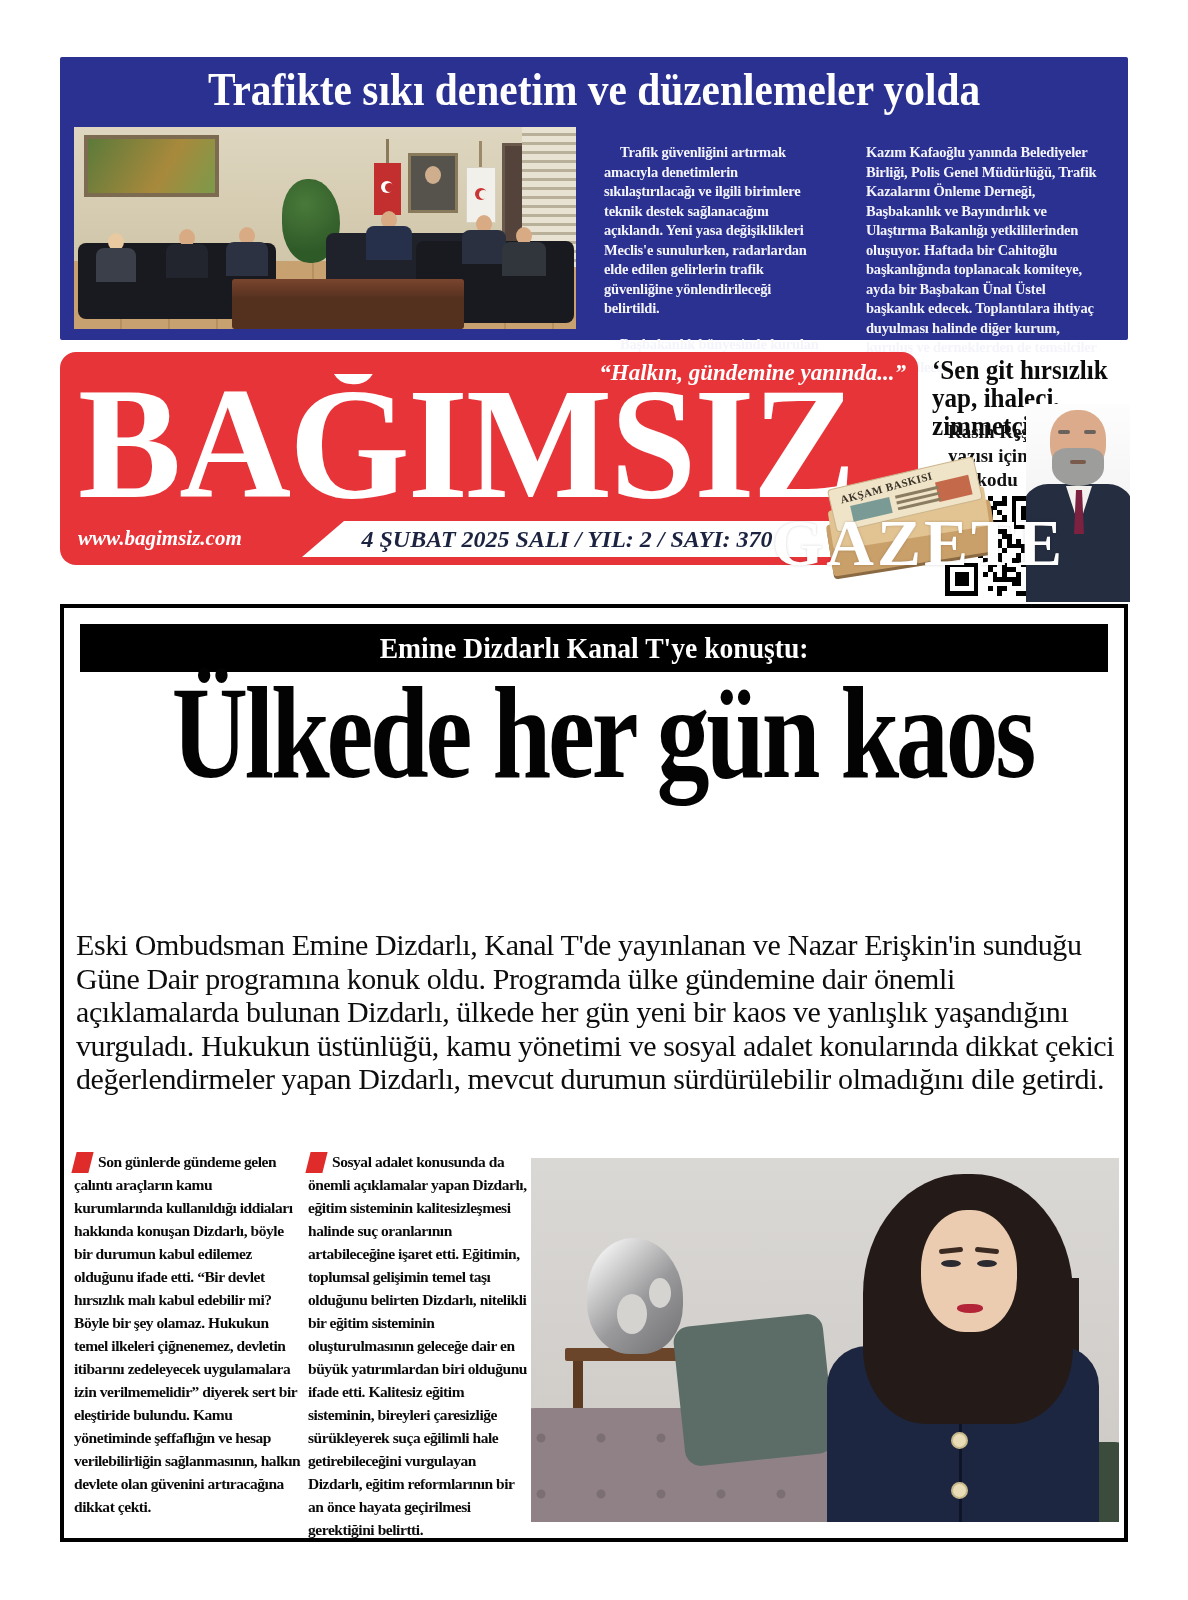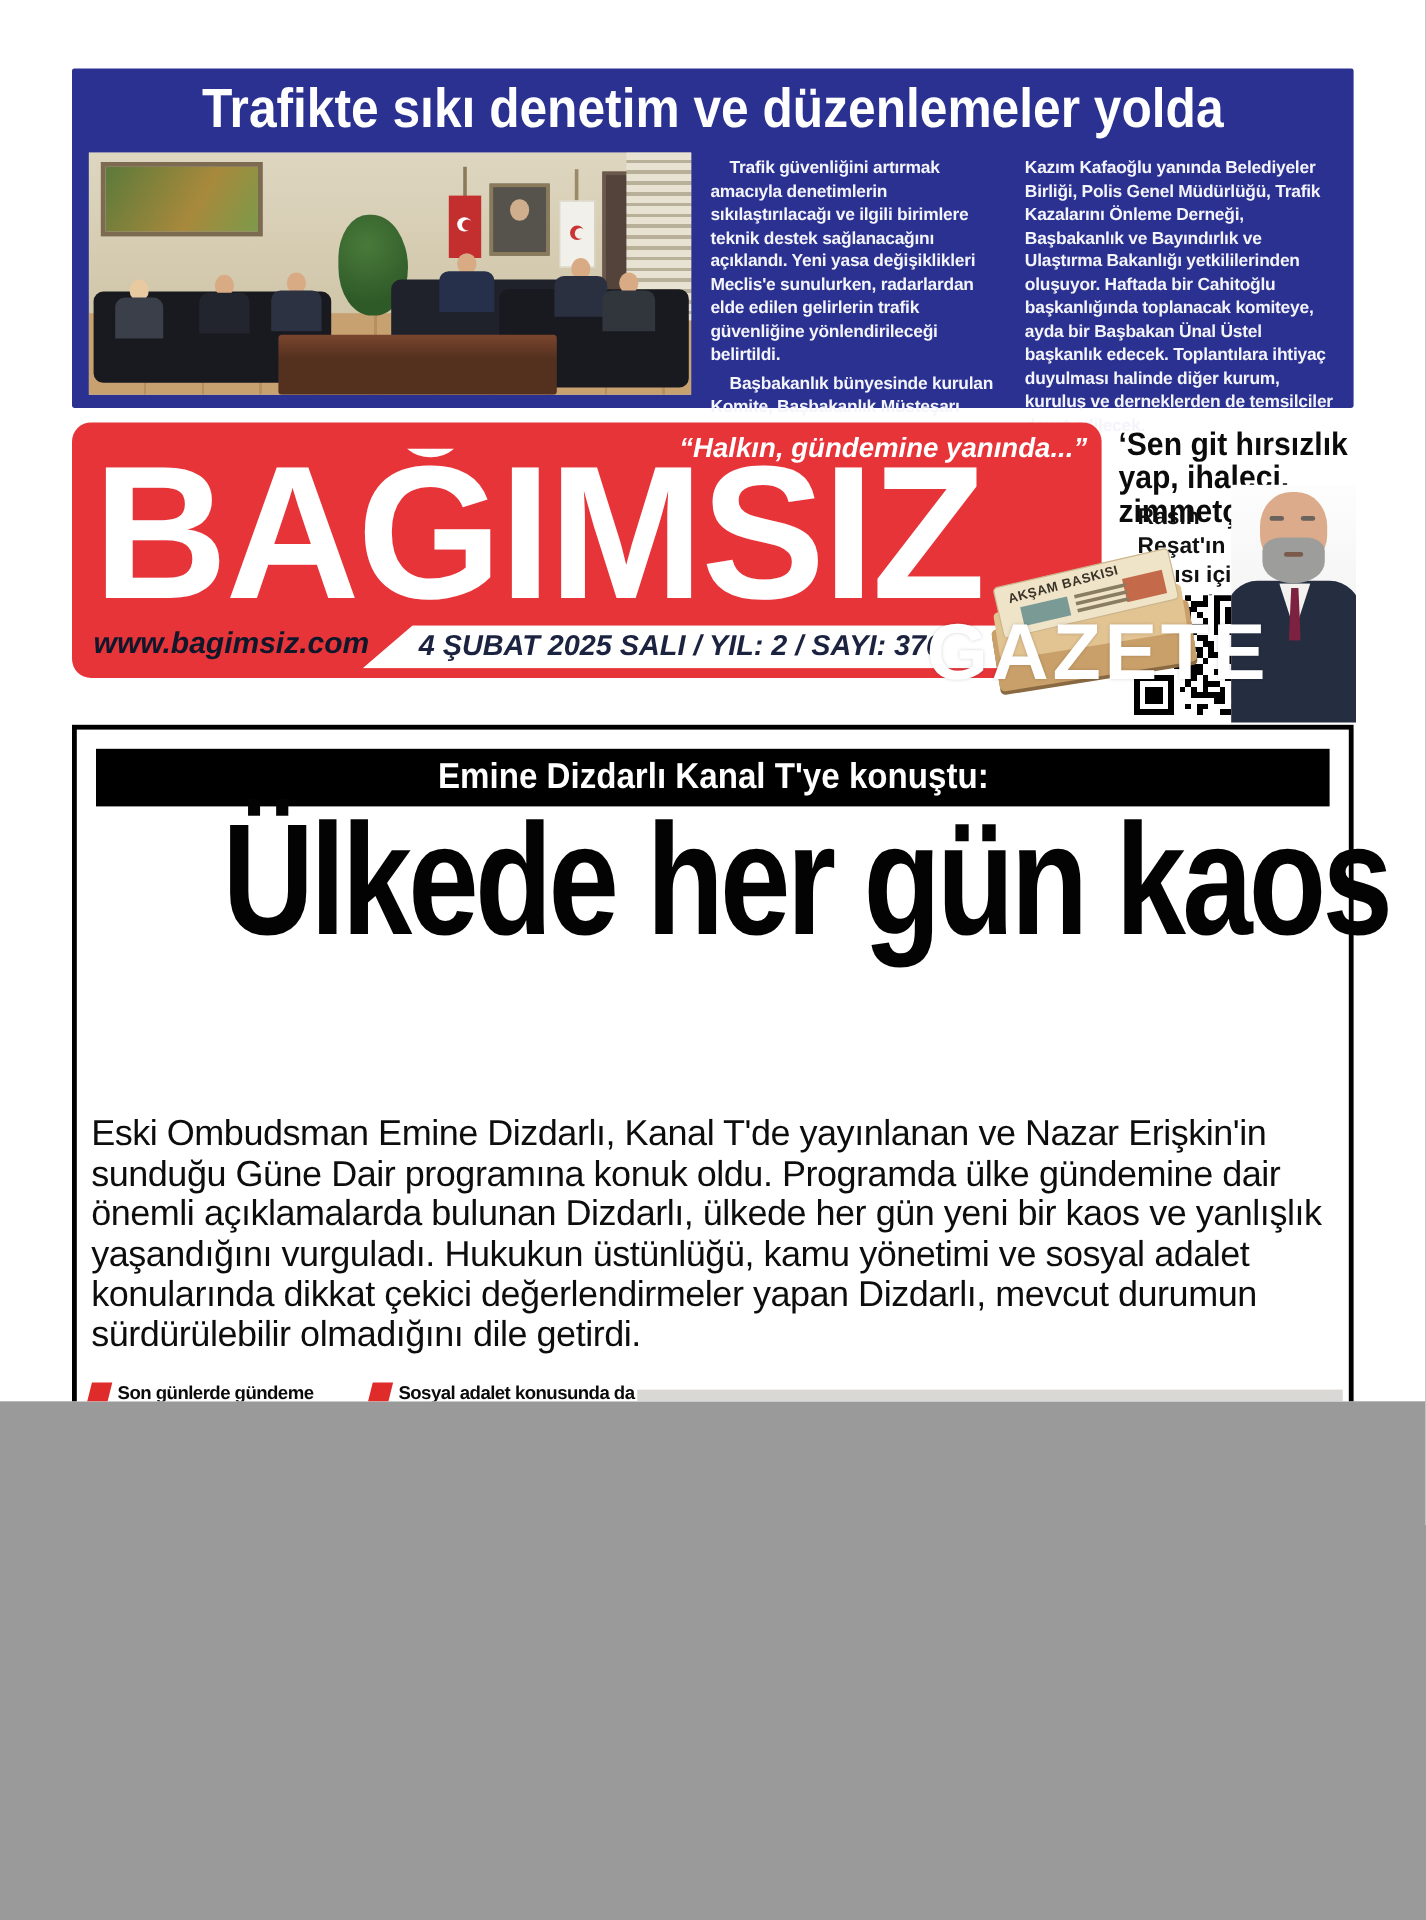--- a/index.html
+++ b/index.html
@@ -1,27 +1,27 @@
 <!DOCTYPE html>
 <html><head>
 <meta charset="utf-8">
 <style>
   html,body{margin:0;padding:0;background:#9a9a9a;}
   *{box-sizing:border-box;}
-  #page{position:relative;width:1188px;height:1168px;background:#ffffff;margin:0 auto;overflow:hidden;
-        font-family:Liberation Sans, sans-serif;}
+  #page{position:relative;width:1188px;height:1600px;background:#ffffff;margin:0 auto;overflow:hidden;
+        font-family:Liberation Serif, serif;}
   .abs{position:absolute;}
 
   
   #topstory{left:60px;top:57px;width:1068px;height:283px;background:#2b3190;border-radius:2px;}
   #top-headline{left:0;top:6px;width:100%;text-align:center;color:#fff;font-weight:800;
      font-size:46px;white-space:nowrap;}
   #top-headline span{display:inline-block;transform:scaleX(.90);transform-origin:center;}
   .bluecol{color:#f4f4fb;font-weight:700;font-size:14.5px;line-height:19.5px;letter-spacing:-.2px;text-align:left;}
-  .bluecol p{margin:4px;}
+  .bluecol p{margin:16px;}
   .bluecol p+p{text-indent:16px;}
   #bcol1{left:528px;top:70px;width:252px;}
   #bcol1 p:first-child{text-indent:16px;}
   #bcol2{left:790px;top:70px;width:272px;}
 
   
   #meetphoto{left:14px;top:70px;width:502px;height:202px;overflow:hidden;background:linear-gradient(#ded6c0,#cfc5a8 70%);}
   .mp-floor{left:0;bottom:0;width:100%;height:68px;background:repeating-linear-gradient(90deg,#c8a171 0 46px,#b8905f 46px 48px);}
   .mp-frame1{left:10px;top:8px;width:135px;height:62px;border:4px solid #7c6b50;background:linear-gradient(120deg,#5c7a3a,#a8893c 60%,#7c9a4a);}
   .mp-plant{left:208px;top:52px;width:58px;height:84px;background:radial-gradient(circle at 40% 30%,#4a7a3a,#2e5a28 70%);border-radius:45% 55% 50% 50%;}
@@ -45,21 +45,21 @@
   .person{position:absolute;}
   .person .head{position:absolute;left:50%;transform:translateX(-50%);top:0;width:16px;height:18px;border-radius:50%;background:#d9ab85;}
   .person .torso{position:absolute;left:0;top:15px;width:100%;height:34px;border-radius:8px 8px 0 0;background:#22242e;}
 
   
   #masthead{left:60px;top:352px;width:858px;height:213px;background:#e73439;border-radius:16px;overflow:visible;}
   #slogan{right:12px;top:8px;color:#fff;font-style:italic;font-weight:700;font-size:23px;}
   #brand{left:18px;top:22px;width:838px;height:140px;overflow:hidden;color:#fff;font-weight:800;
      font-size:158px;line-height:140px;letter-spacing:-2px;white-space:nowrap;}
   #brand span{display:inline-block;transform:scaleX(.98);transform-origin:left center;}
-  #website{left:18px;bottom:14px;color:#0f172a;font-style:italic;font-weight:700;font-size:25px;}
+  #website{left:18px;bottom:14px;color:#ffffff;font-style:italic;font-weight:700;font-size:21px;}
   #datebanner{left:242px;bottom:8px;width:530px;height:36px;background:#fff;
      clip-path:polygon(42px 0,100% 0,100% 100%,0 100%);display:flex;align-items:center;justify-content:center;}
   #datebanner span{color:#1c2340;font-style:italic;font-weight:700;font-size:24px;white-space:nowrap;}
   #gazete{left:712px;top:153px;color:#fff;font-weight:800;font-size:66px;letter-spacing:3px;z-index:5;text-shadow:0 0 3px rgba(0,0,0,.18);}
   
   #bundle{left:760px;top:108px;width:180px;height:120px;z-index:4;transform:rotate(-9deg);}
   .paper{position:absolute;border-radius:4px;}
   .p1{left:6px;top:52px;width:166px;height:52px;background:#caa06a;box-shadow:0 3px 0 #8a6a42;}
   .p2{left:10px;top:38px;width:158px;height:40px;background:#e2c392;}
   .p3{left:14px;top:12px;width:150px;height:44px;background:#efe3c8;border:1px solid #cbb58c;transform:rotate(-4deg);}

